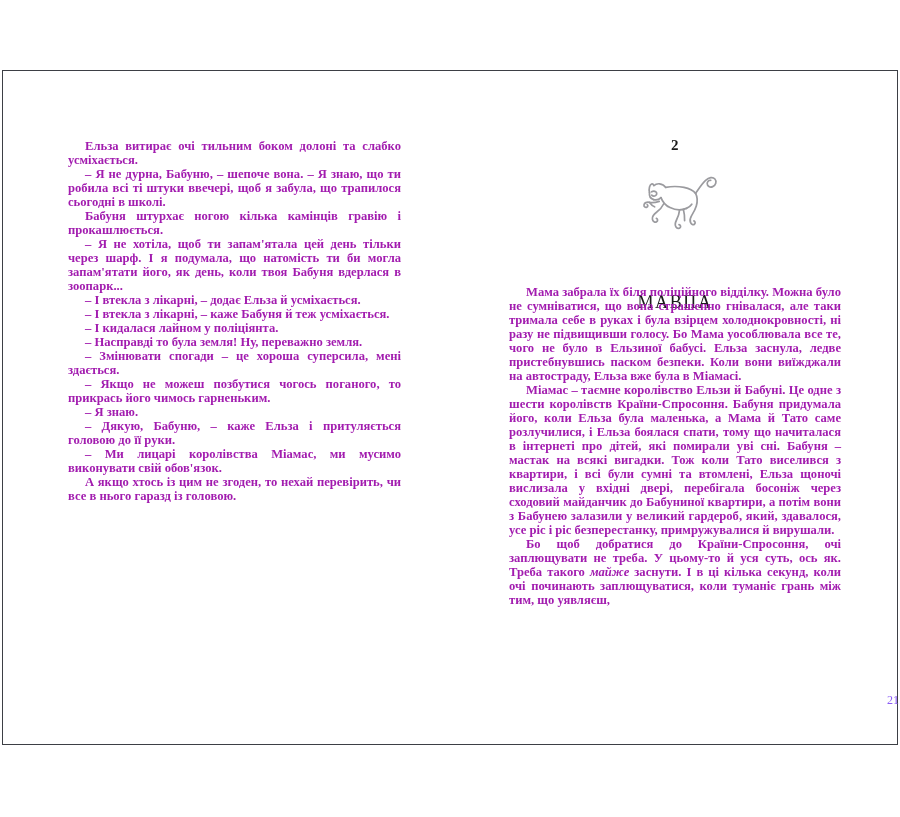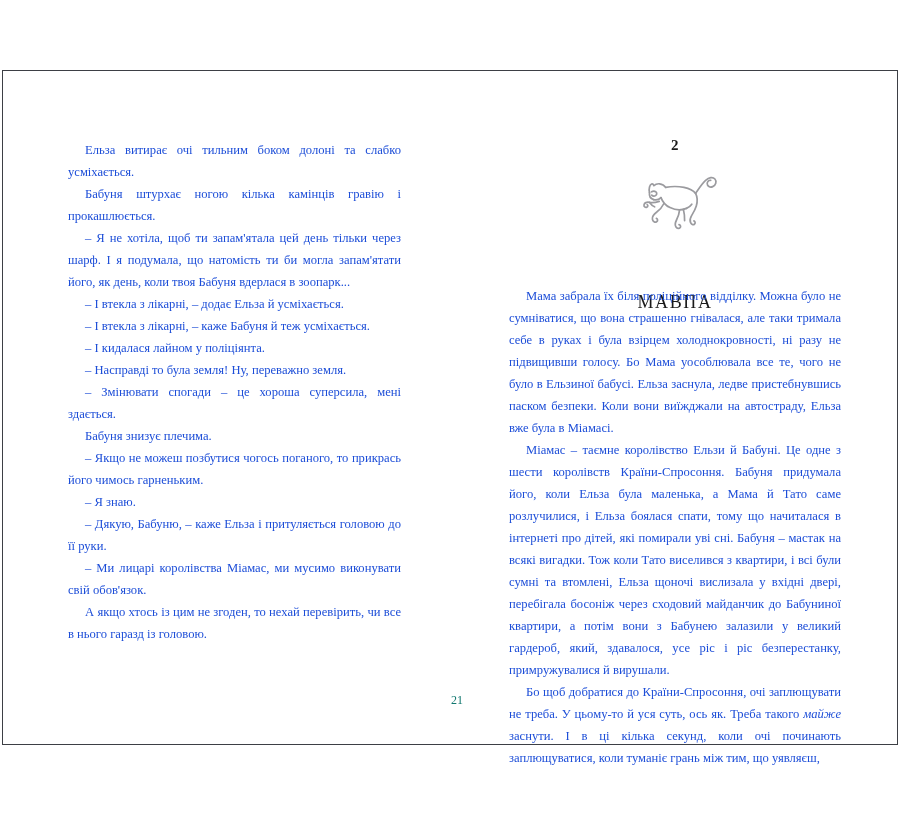--- a/index.html
+++ b/index.html
@@ -31,24 +31,25 @@
     top: 0;
     height: 100%;
     box-sizing: border-box;
   }
   .page-left  { left: 0;    width: 448px; }
   .page-right { left: 448px; width: 448px; }
 
   .text-column {
     position: absolute;
     font-size: 12.6px;
-    line-height: 22px;
+    line-height: 14px;
     text-align: justify;
     text-justify: inter-word;
-    color: #1d4ed8;
+    color: #a21caf;
+    font-weight: bold;
     -webkit-font-smoothing: antialiased;
   }
 
   .col-left {
     left: 65px;
     top: 68px;
     width: 333px;
   }
   .col-right {
     left: 58px;
@@ -93,43 +94,43 @@
     letter-spacing: 1.6px;
     color: #1a1a1a;
     margin-top: 43px;
   }
 
   .page-number {
     position: absolute;
     left: 0;
     top: 622px;
     width: 100%;
-    text-align: left;
+    text-align: right;
     font-size: 12px;
-    color: #0f766e;
+    color: #8b5cf6;
   }
 
   em { font-style: italic; }
 </style>
 </head>
 <body>
 
 <div id="book-spread">
 
   <div class="page page-left">
     <div class="text-column col-left">
       <p>Ельза витирає очі тильним боком долоні та слабко усміхається.</p>
+      <p>– Я не дурна, Бабуню, – шепоче вона. – Я знаю, що ти робила всі ті штуки ввечері, щоб я забула, що трапилося сьогодні в школі.</p>
       <p>Бабуня штурхає ногою кілька камінців гравію і прокашлюється.</p>
       <p>– Я не хотіла, щоб ти запам'ятала цей день тільки через шарф. І я подумала, що натомість ти би могла запам'ятати його, як день, коли твоя Бабуня вдерлася в зоопарк...</p>
       <p>– І втекла з лікарні, – додає Ельза й усміхається.</p>
       <p>– І втекла з лікарні, – каже Бабуня й теж усміхається.</p>
       <p>– І кидалася лайном у поліціянта.</p>
       <p>– Насправді то була земля! Ну, переважно земля.</p>
       <p>– Змінювати спогади – це хороша суперсила, мені здається.</p>
-      <p>Бабуня знизує плечима.</p>
       <p>– Якщо не можеш позбутися чогось поганого, то прикрась його чимось гарненьким.</p>
       <p>– Я знаю.</p>
       <p>– Дякую, Бабуню, – каже Ельза і притуляється головою до її руки.</p>
       <p>– Ми лицарі королівства Міамас, ми мусимо виконувати свій обов'язок.</p>
       <p>А якщо хтось із цим не згоден, то нехай перевірить, чи все в нього гаразд із головою.</p>
     </div>
   </div>
 
   <div class="page page-right">
 

